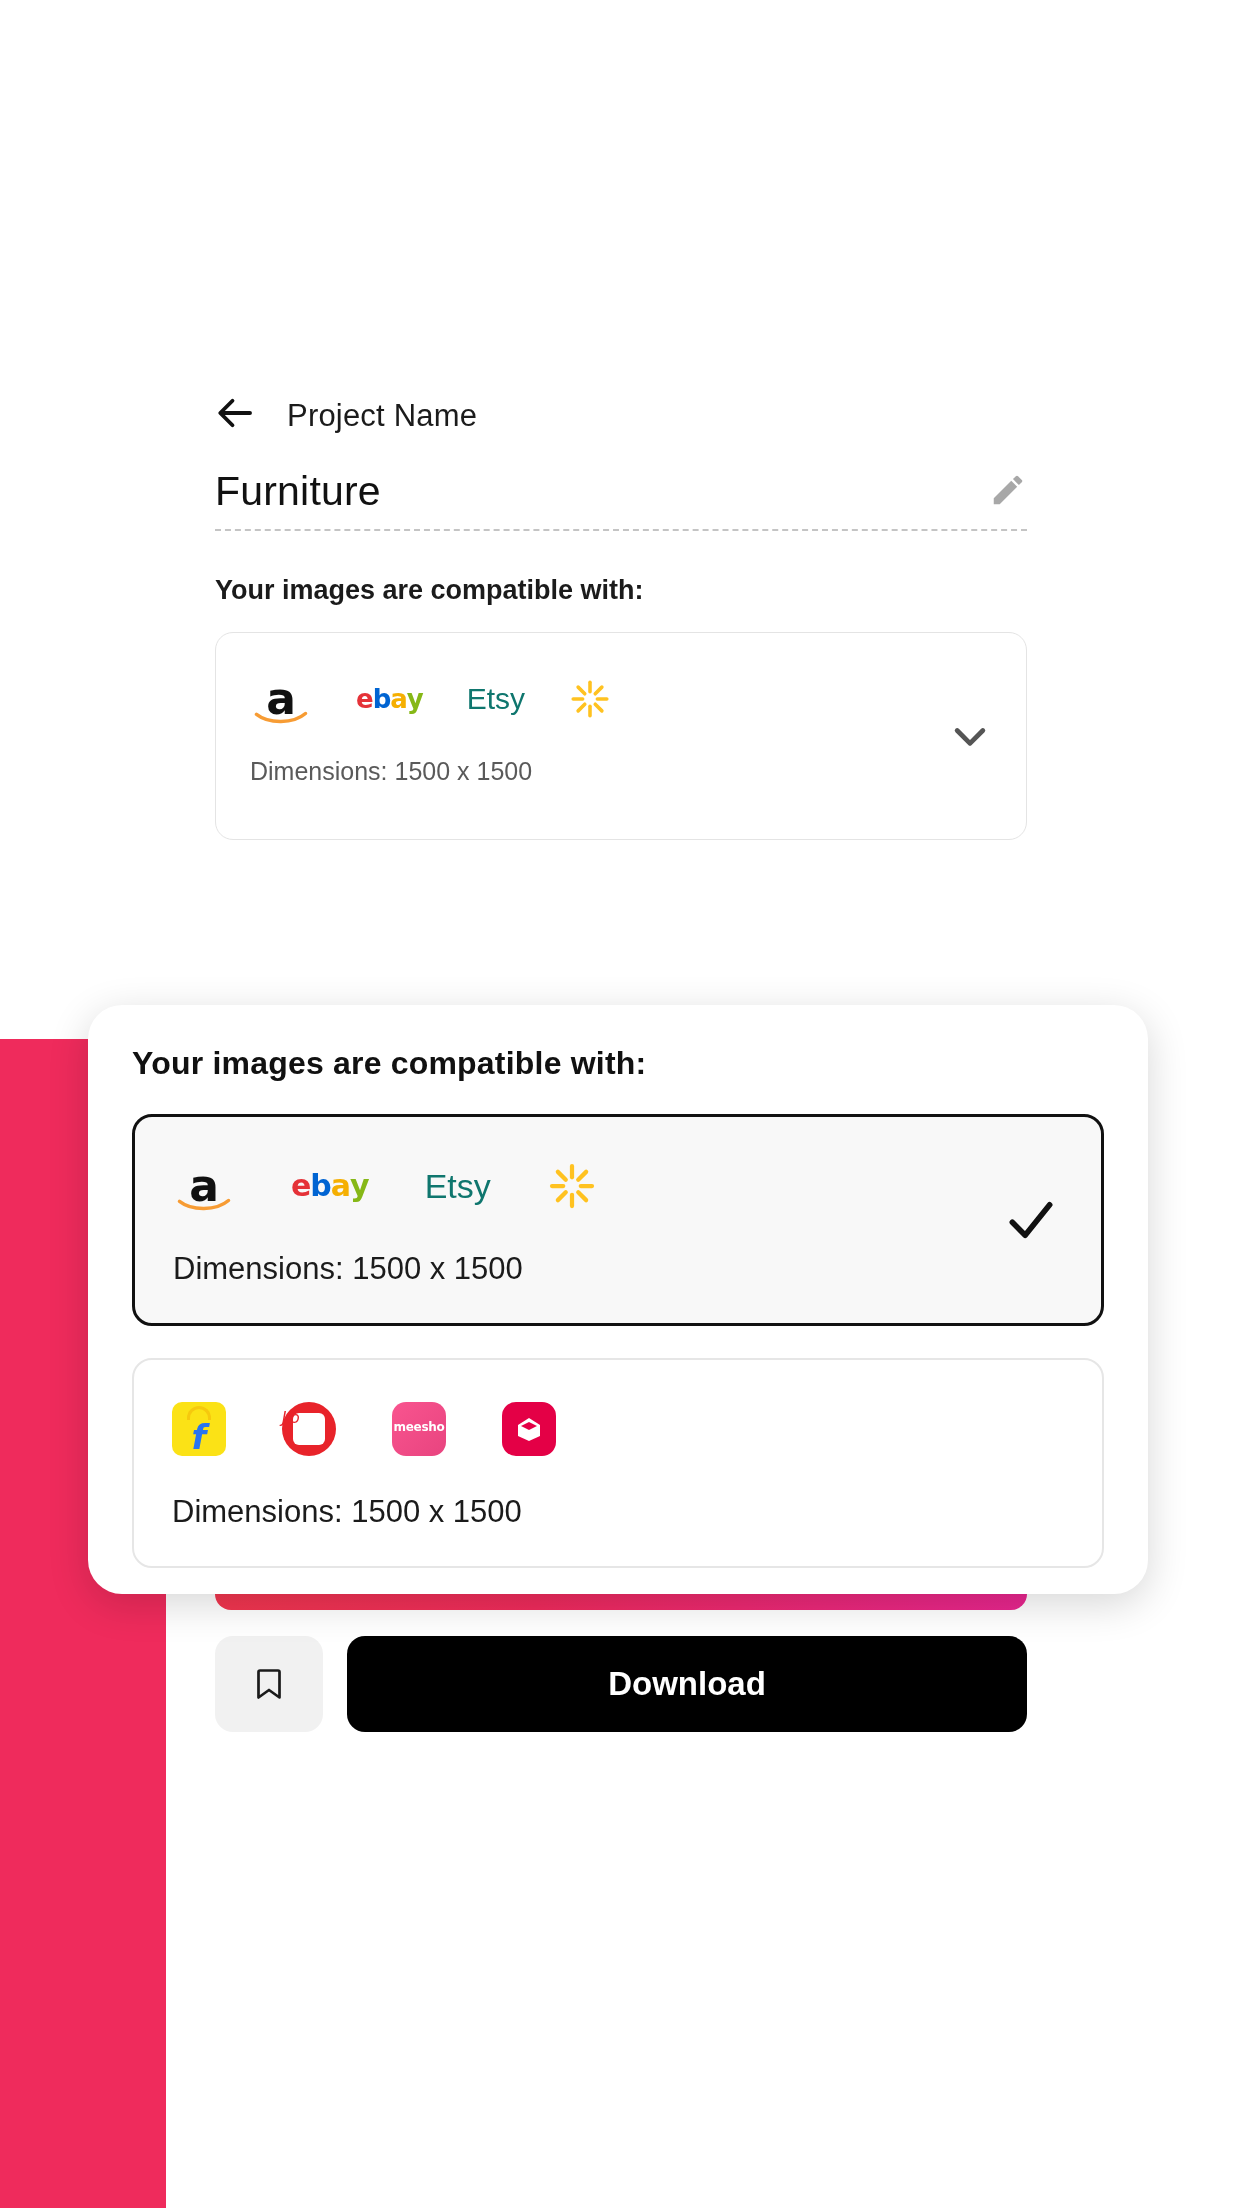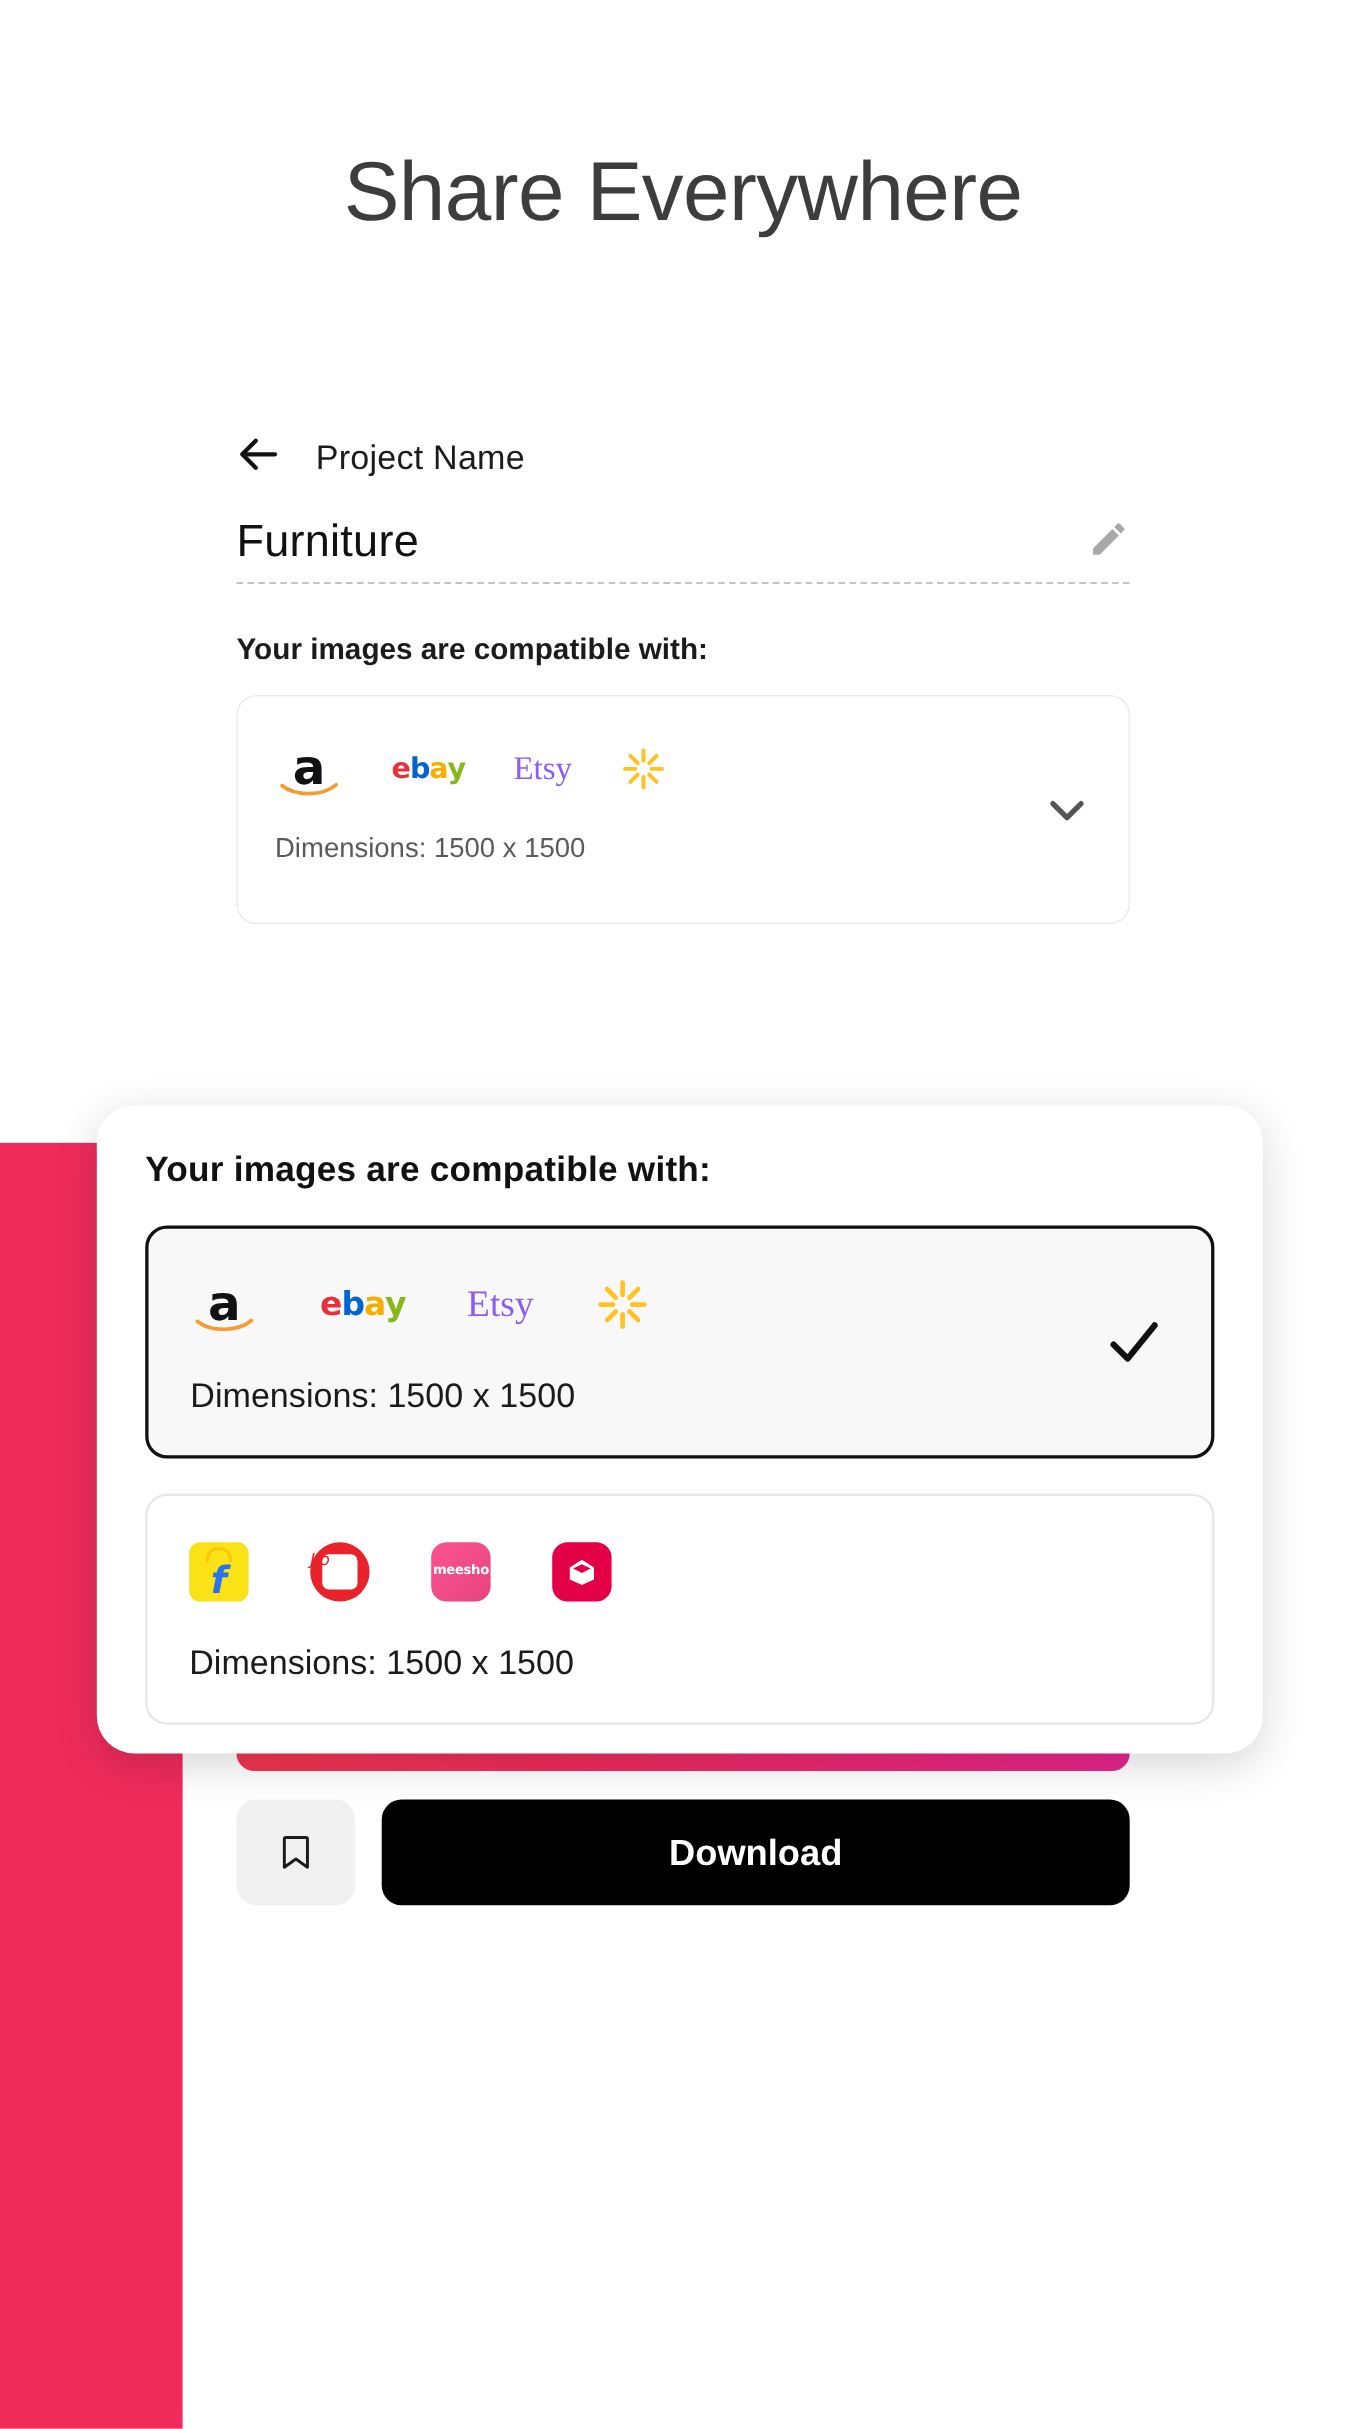--- a/index.html
+++ b/index.html
@@ -89,21 +89,21 @@
     font-family: "DejaVu Sans", sans-serif; font-weight: 700;
     font-size: 44px; color: #111; line-height: 1; display: block;
     text-align: center;
   }
   .logo-amazon .amz-smile {
     position: absolute; left: 2px; bottom: 2px; width: 58px; height: 14px;
   }
   .logo-ebay { font-family: "DejaVu Sans", sans-serif; font-weight: 700; font-size: 30px; letter-spacing: -1px; line-height:1; }
   .logo-ebay .e { color:#e53238; } .logo-ebay .b { color:#0064d2; }
   .logo-ebay .a { color:#f5af02; } .logo-ebay .y { color:#86b817; }
-  .logo-etsy { font-family: Liberation Serif, serif; font-size: 34px; color: #8b5cf6; font-weight: 400; line-height: 1; }
+  .logo-etsy { font-family: Liberation Sans, sans-serif; font-size: 34px; color: #0f766e; font-weight: 400; line-height: 1; }
   .logo-walmart { width: 50px; height: 50px; }
 
   .logo-flipkart { width: 54px; height: 54px; border-radius: 10px; background: #fbe216; position: relative; overflow: hidden; }
   .logo-flipkart .fk-f { position:absolute; left:0; right:0; bottom:2px; text-align:center; font-family:"DejaVu Sans", sans-serif; font-weight:700; font-style:italic; font-size:34px; color:#2874f0; line-height:1; }
   .logo-flipkart .fk-handle { position:absolute; left:15px; top:4px; width:24px; height:14px; border:3px solid #f6c90e; border-bottom:none; border-radius:12px 12px 0 0; }
   .logo-jio { width: 54px; height: 54px; border-radius: 50%; background: #e8232a; position: relative; }
   .logo-jio .jio-bag { position:absolute; left:11px; top:11px; width:32px; height:32px; background:#fff; border-radius:6px; }
   .logo-jio .jio-t { position:absolute; left:0; right:0; top:9px; text-align:left; font-family:"DejaVu Sans", sans-serif; font-style:italic; font-weight:400; font-size:15px; color:#e8232a; line-height:1; }
   .logo-meesho { width: 54px; height: 54px; border-radius: 14px; background: linear-gradient(135deg,#f9548f 0%,#e8447f 100%); position: relative; }
   .logo-meesho .ms-t { position:absolute; left:0; right:0; top:19px; text-align:center; font-family:"DejaVu Sans", sans-serif; font-weight:700; font-size:12px; color:#fff; letter-spacing:-0.3px; line-height:1; }
@@ -165,21 +165,20 @@
   .sheet-card.plain { border: 2px solid #e6e6e6; background: #ffffff; }
   .sheet-logos { display: flex; align-items: center; gap: 56px; height: 58px; }
   .sheet-dims { margin-top: 36px; font-size: 31px; color: #1b1b1b; }
   .check-icon { position: absolute; right: 42px; top: 50%; transform: translateY(-50%); width: 56px; height: 56px; }
 </style>
 </head>
 <body>
 
 <div id="stage">
 
-  <div class="promo-title">Share Everywhere</div>
 
   <div class="pink-panel" style="background: rgb(239, 43, 92);"></div>
 
   <div class="phone-frame" style="border-color: rgb(249, 182, 78);">
     <div class="phone-screen">
 
       <div class="appbar">
         <svg class="back-icon" viewBox="0 0 24 24" fill="none" stroke="#111" stroke-width="2.2" stroke-linecap="round" stroke-linejoin="round">
           <line x1="20" y1="12" x2="4" y2="12"></line>
           <polyline points="10,5 3,12 10,19"></polyline>

